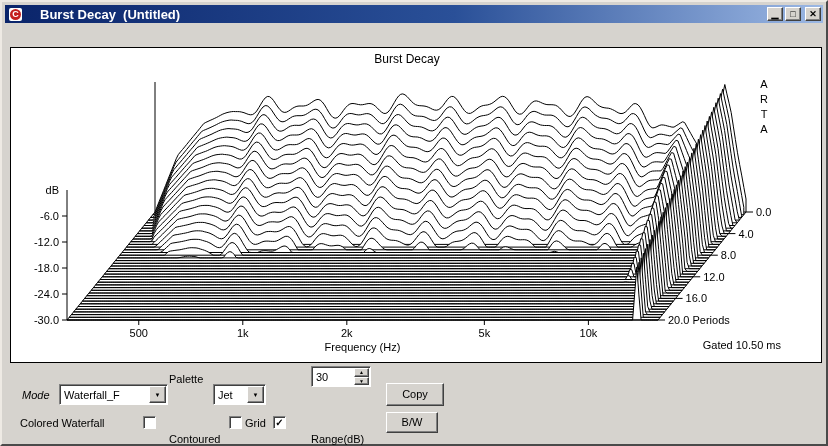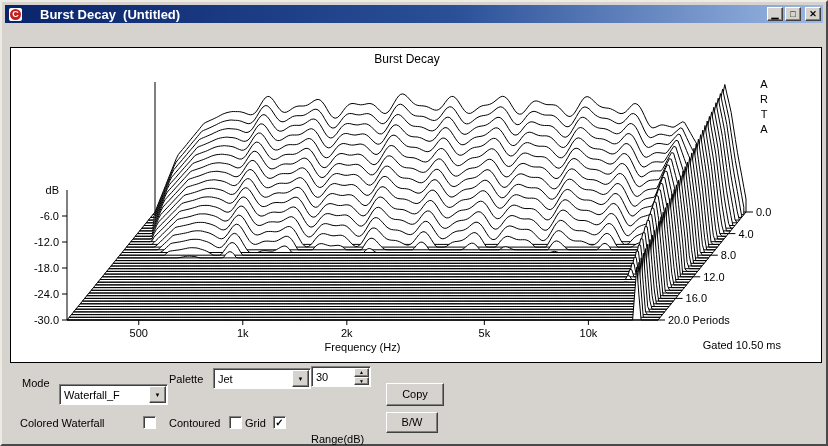--- a/index.html
+++ b/index.html
@@ -138,48 +138,48 @@
         <text x="396" y="15" text-anchor="middle" font-size="12" fill="#000" font-family="&quot;Liberation Sans&quot;,sans-serif">Burst Decay</text>
         <text x="753" y="40" text-anchor="middle" font-size="11" fill="#000" font-family="&quot;Liberation Sans&quot;,sans-serif">A</text>
         <text x="753" y="55" text-anchor="middle" font-size="11" fill="#000" font-family="&quot;Liberation Sans&quot;,sans-serif">R</text>
         <text x="753" y="70" text-anchor="middle" font-size="11" fill="#000" font-family="&quot;Liberation Sans&quot;,sans-serif">T</text>
         <text x="753" y="85" text-anchor="middle" font-size="11" fill="#000" font-family="&quot;Liberation Sans&quot;,sans-serif">A</text>
       </svg>
   </div>
 
   <div class="controls">
 
-    <span class="ctl-label" style="left:12px;top:12px;">Mode</span>
+    <span class="ctl-label" style="left:12px;top:24px;font-style:italic;">Mode</span>
     <div class="combo" style="left:49px;top:19px;width:109px;">
       <span class="val">Waterfall_F</span>
       <span class="drop raised">▼</span>
     </div>
 
     <span class="ctl-label" style="left:159px;top:8px;">Palette</span>
-    <div class="combo" style="left:203px;top:3px;width:98px;">
+    <div class="combo" style="left:203px;top:19px;width:53px;">
       <span class="val">Jet</span>
       <span class="drop raised">▼</span>
     </div>
 
     <div class="combo spin" style="left:301px;top:1px;width:60px;">
       <span class="val">30</span>
       <span class="drop-col">
         <span class="sbtn raised">▲</span>
         <span class="sbtn raised">▼</span>
       </span>
     </div>
 
     <div class="btn raised" style="left:376px;top:18px;width:58px;height:23px;">
       <div class="cap" style="line-height:21px;">Copy</div>
     </div>
 
     <span class="ctl-label" style="left:10px;top:52px;text-align:center;">Colored Waterfall</span>
     <span class="checkbox" style="left:133px;top:51px;"></span>
 
-    <span class="ctl-label" style="left:159px;top:52px;">Contoured</span>
+    <span class="ctl-label" style="left:159px;top:68px;">Contoured</span>
     <span class="checkbox" style="left:219px;top:51px;"></span>
 
     <span class="ctl-label" style="left:235px;top:52px;text-align:right;">Grid</span>
     <span class="checkbox" style="left:263px;top:51px;">✓</span>
 
     <span class="ctl-label" style="left:301px;top:68px;">Range(dB)</span>
 
     <div class="btn raised" style="left:376px;top:47px;width:52px;height:21px;">
       <div class="cap">B/W</div>
     </div>

